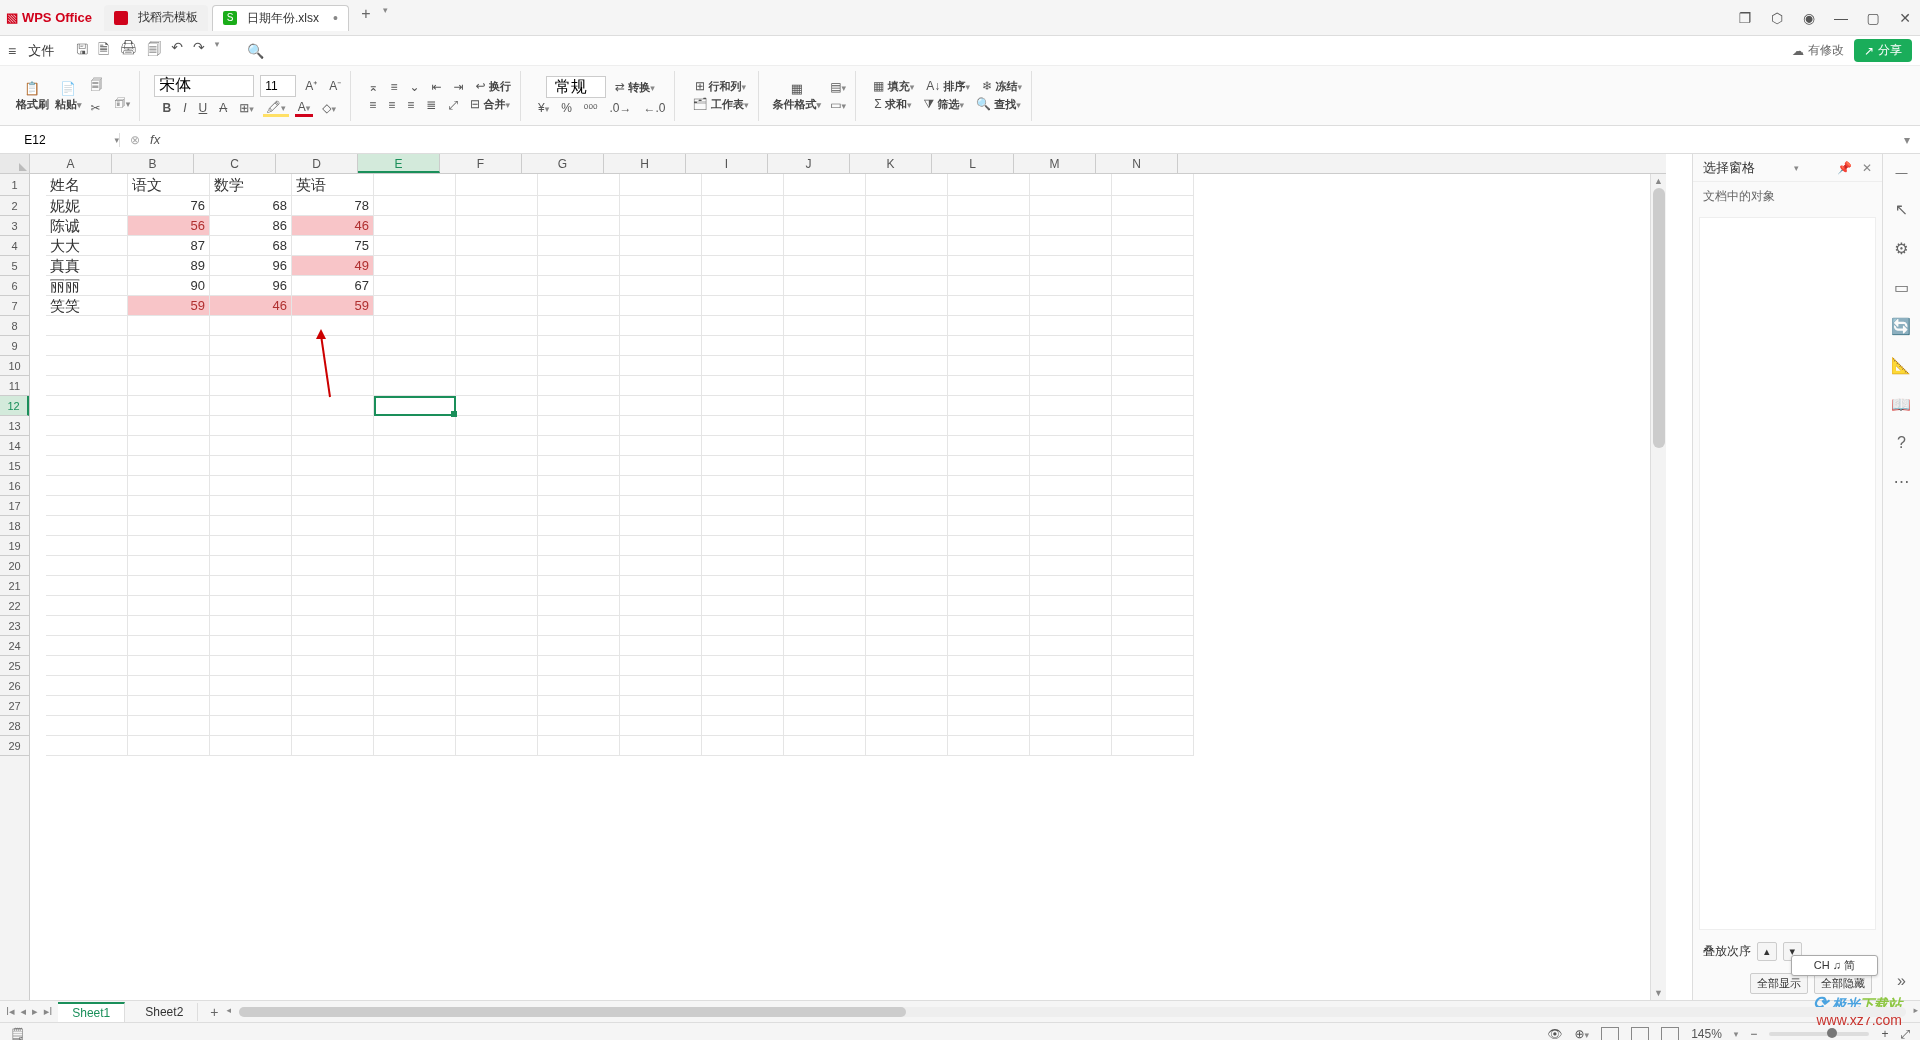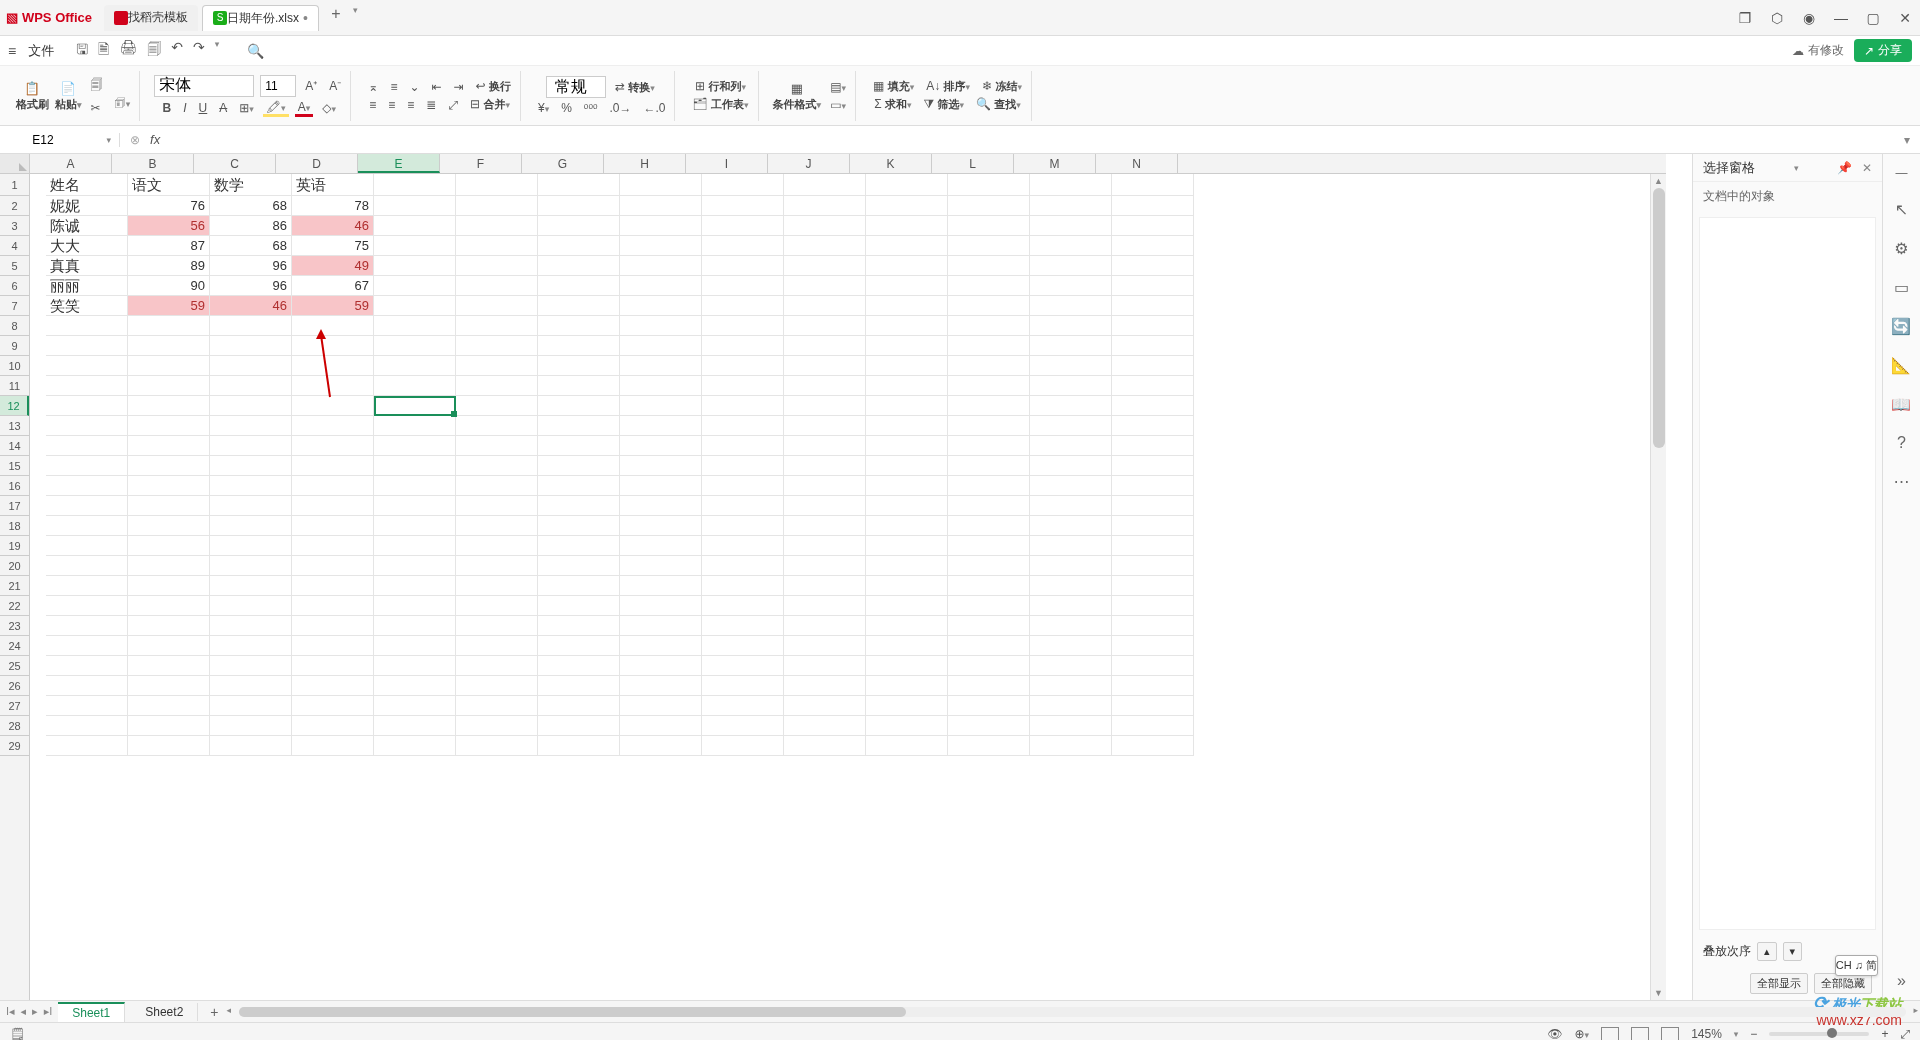--- a/index.html
+++ b/index.html
@@ -2,21 +2,21 @@
 <html><head>
 <meta charset="utf-8">
 <style>
   * { box-sizing: border-box; margin: 0; padding: 0; font-family: "Microsoft YaHei", Arial, sans-serif; }
   body { width: 1920px; height: 1040px; background: #fff; overflow: hidden; font-size: 12px; color: #333; }
 
   
   .titlebar { height: 36px; background: #f5f5f5; display: flex; align-items: center; padding: 0 6px; border-bottom: 1px solid #ddd; }
   .titlebar .wps-logo { color: #d0021b; font-weight: bold; font-size: 13px; margin-right: 6px; }
   .tab-group { display: flex; gap: 4px; margin-left: 6px; }
-  .tab-item { display: flex; align-items: center; height: 26px; padding: 0 10px; border-radius: 4px 4px 0 0; gap: 0; cursor: default; font-size: 12px; }
+  .tab-item { display: flex; align-items: center; height: 26px; padding: 0 10px; border-radius: 4px 4px 0 0; gap: 10px; cursor: default; font-size: 12px; }
   .tab-item.template { background: #f0f0f0; }
   .tab-item.active { background: #fff; border: 1px solid #ccc; border-bottom: none; }
   .tab-dirty { color: #888; font-size: 14px; margin-left: 4px; }
   .tab-add { width: 26px; text-align: center; font-size: 16px; color: #666; }
   .icon-red { width: 14px; height: 14px; background: #d0021b; border-radius: 2px; display: inline-block; }
   .icon-green { width: 14px; height: 14px; background: #1aad19; border-radius: 2px; color: #fff; text-align:center; font-size:10px; line-height:14px; display:inline-block;}
   .win-controls { margin-left: auto; display: flex; gap: 14px; align-items: center; font-size: 14px; color: #555; }
   .win-controls span { width: 18px; text-align: center; }
 
   
@@ -36,21 +36,21 @@
   .ribbon-group { display: flex; flex-direction: column; align-items: center; gap: 3px; padding: 0 6px; border-right: 1px solid #e0e0e0; height: 50px; justify-content: center; }
   .ribbon-row { display: flex; gap: 6px; align-items: center; }
   .ribbon-label { font-size: 11px; color: #444; font-weight: bold; }
   .ribbon-ico { width: 18px; height: 18px; display: inline-flex; align-items:center; justify-content:center; font-size: 13px; color: #555; }
   .font-select { width: 100px; height: 22px; border: 1px solid #ccc; font-size: 16px; padding: 0 4px; background: #fff; }
   .size-select { width: 36px; height: 22px; border: 1px solid #ccc; font-size: 12px; padding: 0 4px; background: #fff; }
   .small-ico { font-size: 12px; padding: 0 3px; color: #555; }
 
   
   .formulabar { height: 28px; border-bottom: 1px solid #ddd; display: flex; align-items: center; }
-  .name-box { width: 120px; border-right: 1px solid #ddd; display: flex; align-items: center; padding: 0 8px; justify-content: space-between; }
+  .name-box { width: 120px; border-right: 1px solid #ddd; display: flex; align-items: center; padding: 0 0; justify-content: space-between; }
   .name-box input { border: none; width: 70px; font-size: 12px; text-align: center; }
   .fx-box { display: flex; align-items: center; padding: 0 10px; gap: 10px; flex: 1; }
   .fx-label { font-style: italic; font-size: 13px; color: #555; }
 
   
   .main { display: flex; height: calc(100% - 32px - 30px - 60px - 28px - 22px - 22px); }
   .grid-area { flex: 1; position: relative; display: flex; flex-direction: column; }
   .col-headers { display: flex; height: 20px; background: #f3f3f3; border-bottom: 1px solid #ccc; }
   .corner { width: 30px; border-right: 1px solid #ccc; background: #e9e9e9; position: relative; }
   .corner::after { content:""; position:absolute; right:2px; bottom:2px; border-left:8px solid #bbb; border-top:8px solid transparent; }
@@ -95,21 +95,21 @@
   .sheet-add { font-size: 14px; color: #666; padding: 0 6px; }
   .hscroll-sheet { flex:1; height:10px; margin:0 8px; background:#eee; position:relative; border-radius:5px;}
   .hscroll-sheet .thumb { position:absolute; left:0; width:40%; height:100%; background:#ccc; border-radius:5px;}
 
   
   .statusbar { height: 22px; background: #f5f5f5; border-top: 1px solid #ddd; display: flex; align-items: center; padding: 0 10px; gap: 14px; font-size: 12px; color: #555; }
   .statusbar .right { margin-left: auto; display: flex; align-items: center; gap: 12px; }
   .zoom-slider { width: 100px; height: 4px; background: #ddd; position: relative; border-radius: 2px; }
   .zoom-slider .knob { position: absolute; top: -4px; width: 10px; height: 10px; background: #777; border-radius: 50%; }
   .view-ico { width:18px; height:14px; border:1px solid #888; display:inline-block; }
-  .ime-badge { position:absolute; right:42px; bottom:64px; border:1px solid #aaa; background:#fff; padding:2px 0; font-size:11px; border-radius:3px; box-shadow:0 1px 3px rgba(0,0,0,.15);}
+  .ime-badge { position:absolute; right:42px; bottom:64px; border:1px solid #aaa; background:#fff; padding:2px 22px; font-size:11px; border-radius:3px; box-shadow:0 1px 3px rgba(0,0,0,.15);}
   .watermark { position:absolute; right:18px; bottom:26px; font-size:14px; font-style:italic; font-weight:bold; }
   .watermark .a { color:#4aa3e0;} .watermark .b { color:#8cc63f;}
   .watermark-sub { position:absolute; right:18px; bottom:12px; font-size:14px; color:#c9332d;}
   .chev { font-size:9px; color:#888;}
 </style>
 </head>
 <body>
 
 <div class="titlebar">
   <span class="wps-logo"><span style="color:#d0021b">▧</span> <span>WPS Office</span></span>

